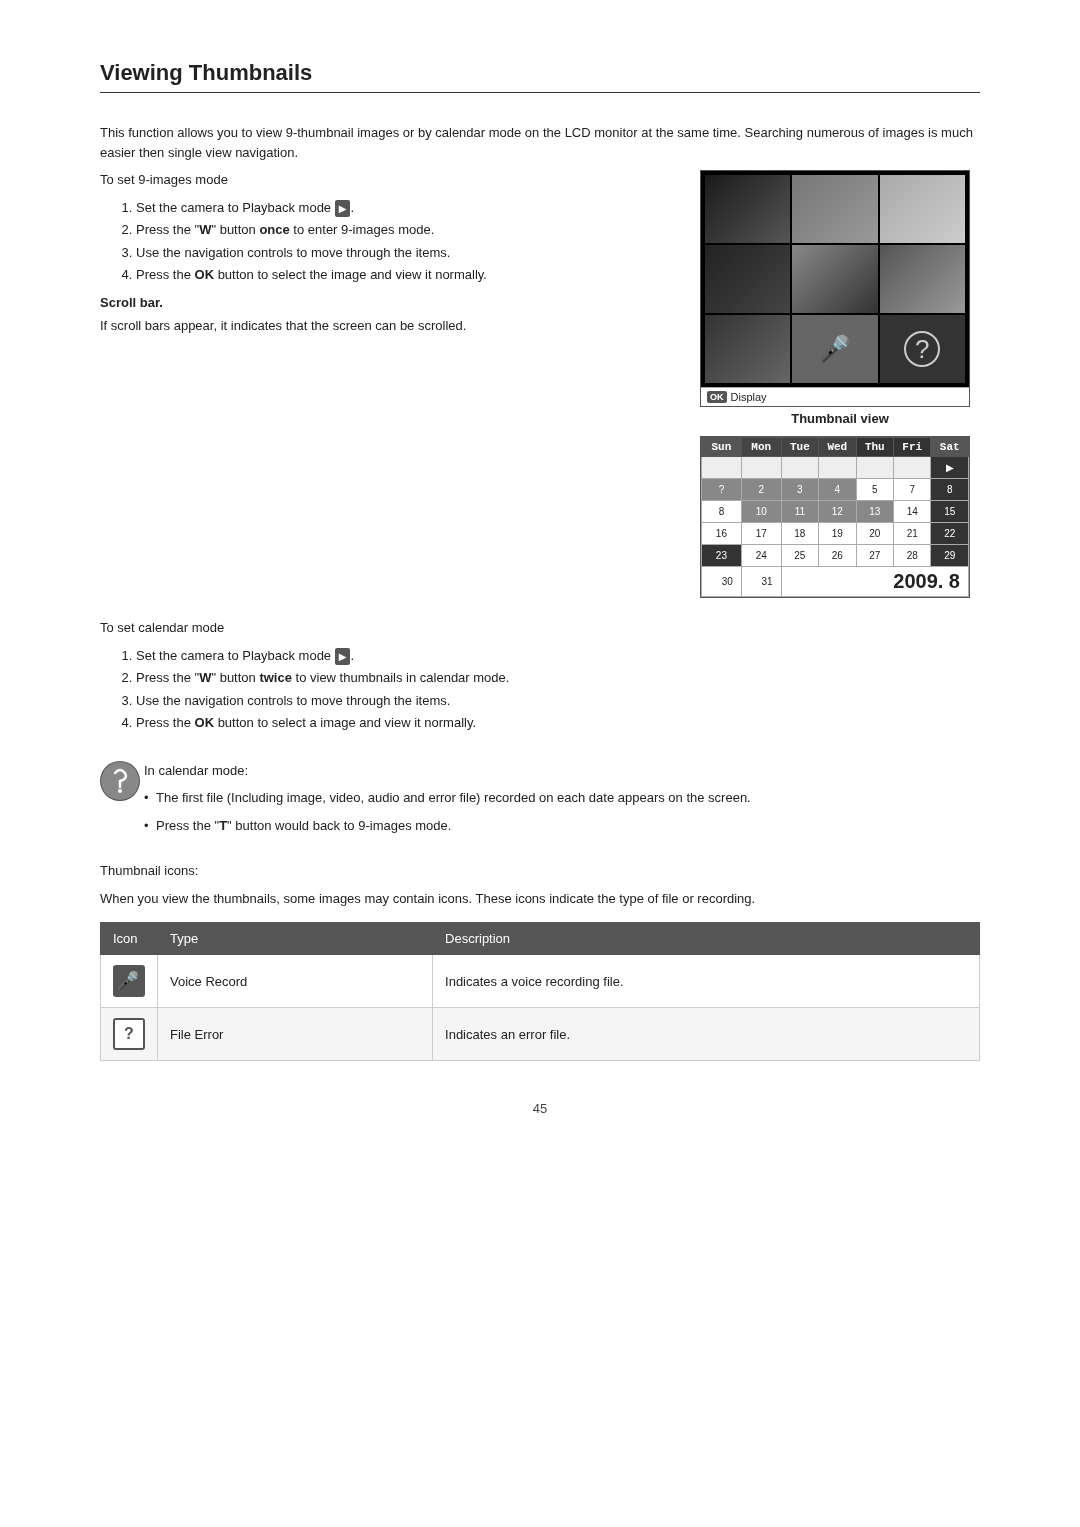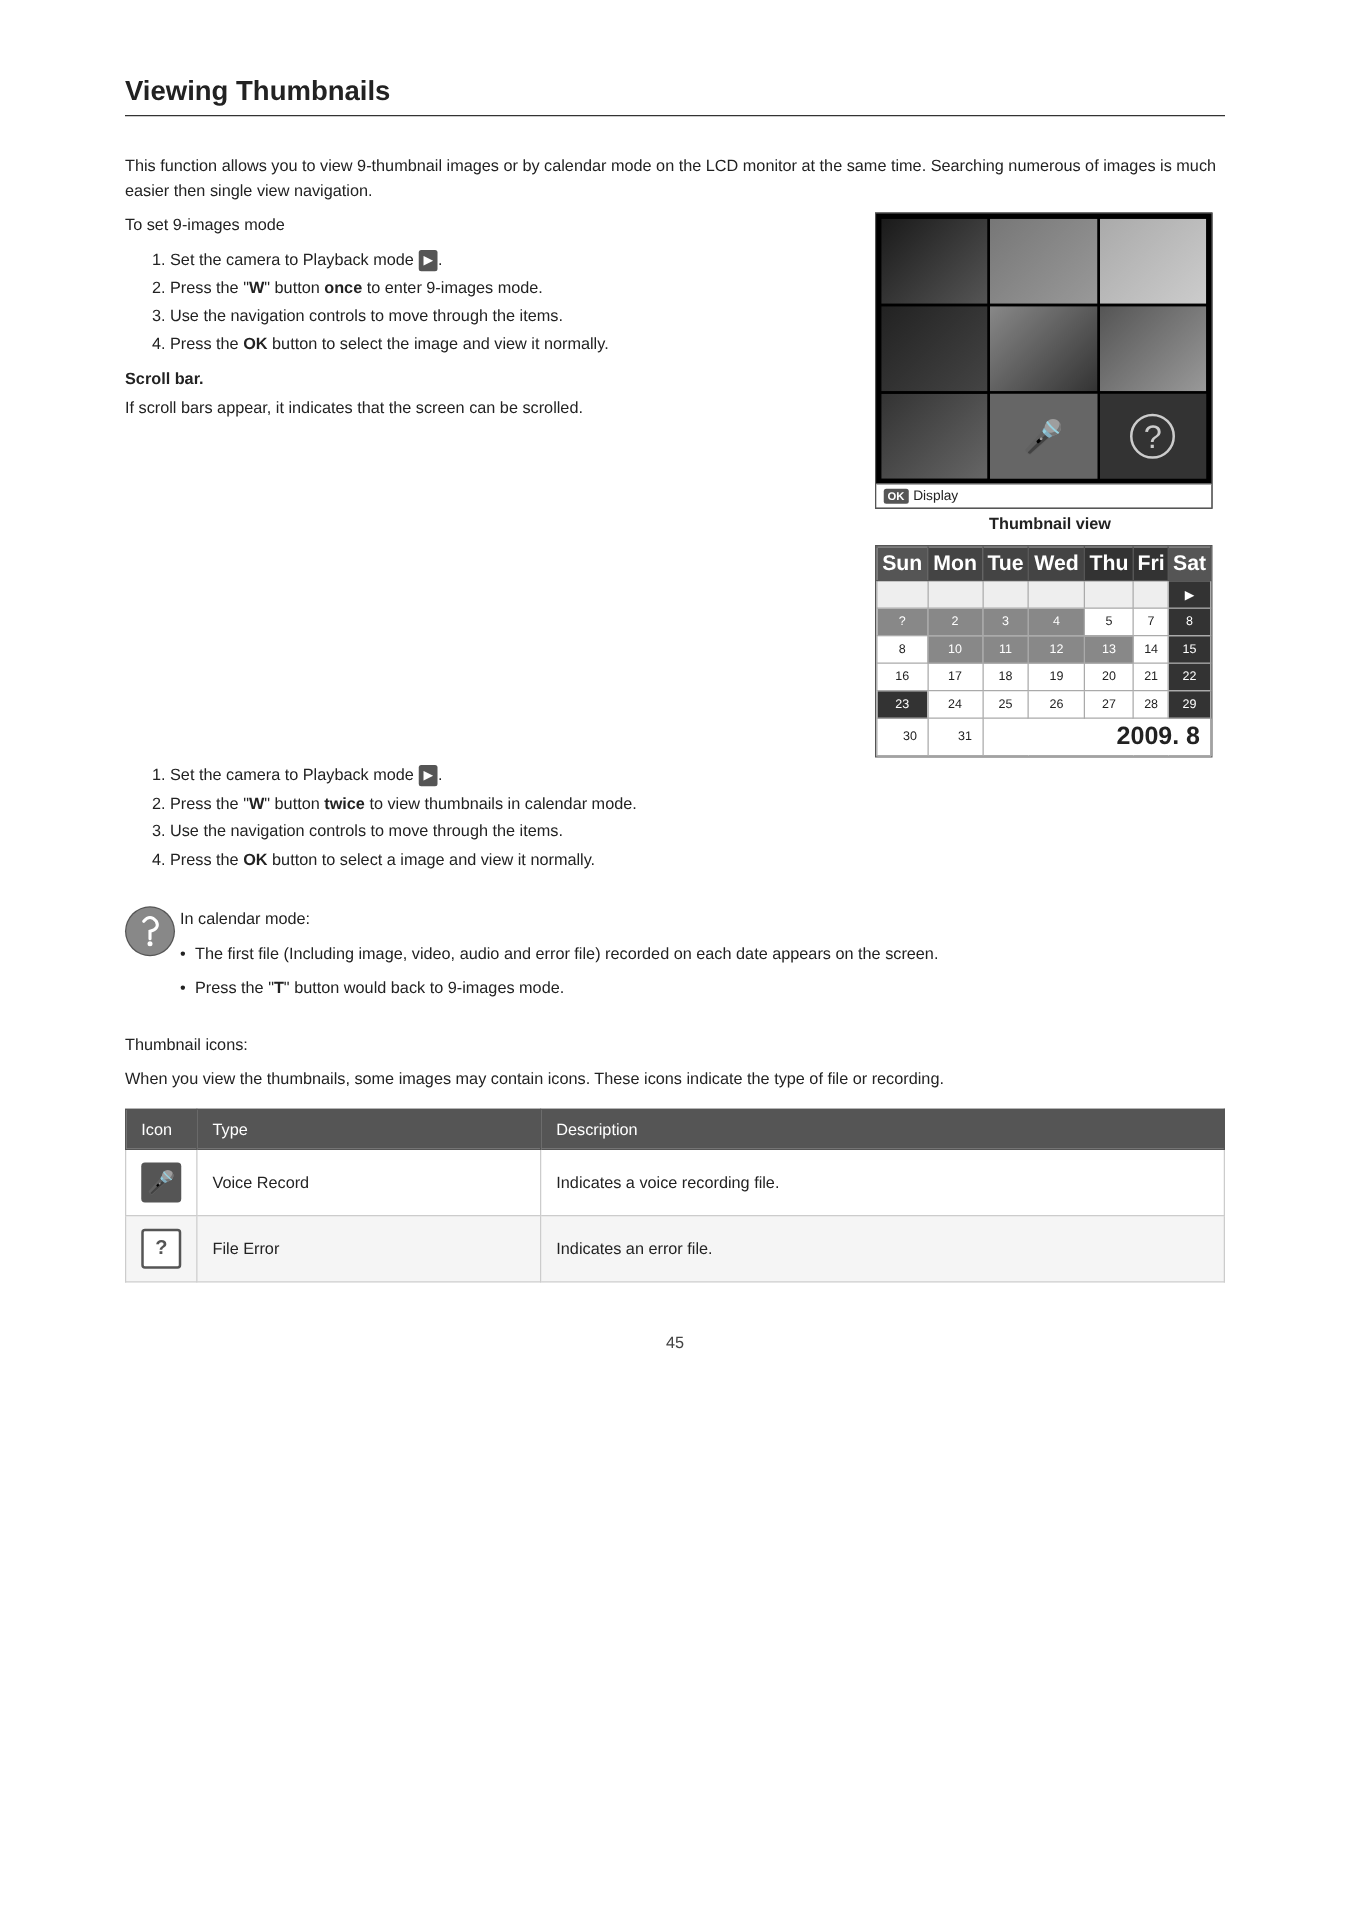--- a/index.html
+++ b/index.html
@@ -22,21 +22,21 @@
     p { margin-bottom: 8px; line-height: 1.5; }
     ol { margin-left: 36px; margin-bottom: 8px; }
     ol li { margin-bottom: 3px; line-height: 1.5; }
     .bold { font-weight: bold; }
     .scroll-label { font-weight: bold; margin-bottom: 4px; }
 
     
     .two-col {
       display: flex;
       gap: 14px;
-      margin-bottom: 4px;
+      margin-bottom: 20px;
     }
     .two-col .left-col { flex: 1; }
     .two-col .right-col { width: 280px; flex-shrink: 0; }
 
     
     .thumbnail-view-box {
       border: 1px solid #555;
       background: #222;
       width: 270px;
     }
@@ -95,22 +95,23 @@
       width: 100%;
       border-collapse: collapse;
       font-size: 11px;
     }
     .cal-table th {
       background: #333;
       color: #fff;
       text-align: center;
       padding: 3px 0;
       font-weight: bold;
-      font-size: 17px;
+      font-size: 11px;
       border: 1px solid #555;
+      font-family: Liberation Mono, monospace;
     }
     .cal-table th.sun { background: #555; }
     .cal-table th.sat { background: #555; }
     .cal-table td {
       border: 1px solid #aaa;
       text-align: center;
       padding: 3px 2px;
       font-size: 10px;
       background: #fff;
       height: 22px;
@@ -363,20 +364,23 @@
             <td colspan="5" style="text-align:right;font-size:20px;font-weight:bold;padding-right:8px;">2009. 8</td>
           </tr>
         </tbody>
       </table>
     </div>
   </div>
 </div>
 
 <div class="cal-section">
   <div class="left-col">
+    <p>
+      <span>To set calendar mode</span>
+    </p>
     <ol>
       <li>Set the camera to Playback mode <span class="inline-icon">▶</span>.</li>
       <li>Press the "<span class="bold">W</span>" button <span class="bold">twice</span> to view thumbnails in calendar mode.</li>
       <li>Use the navigation controls to move through the items.</li>
       <li>Press the <span class="bold">OK</span> button to select a image and view it normally.</li>
     </ol>
   </div>
   <div class="right-col"></div>
 </div>
 

